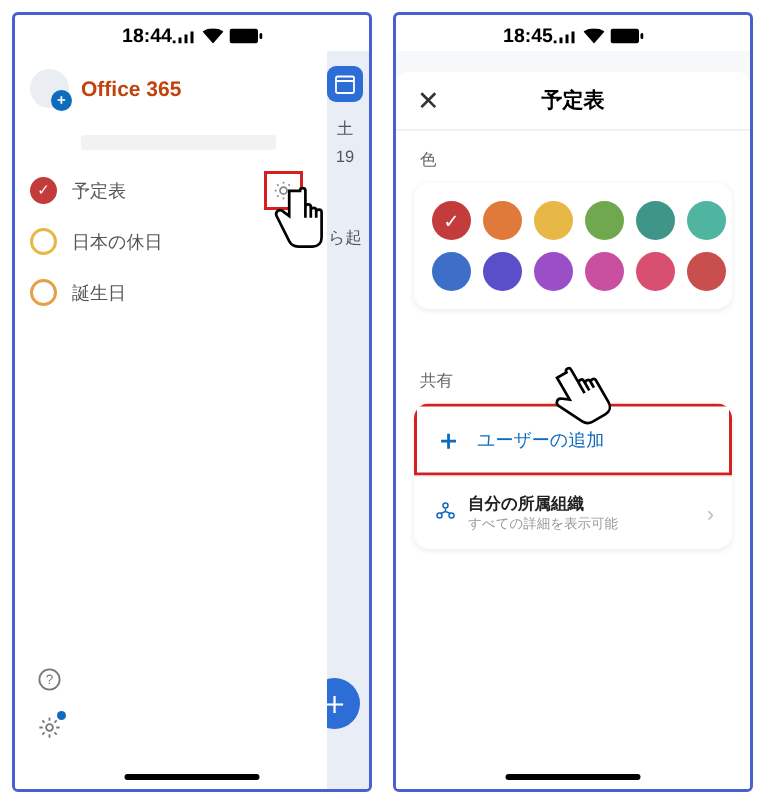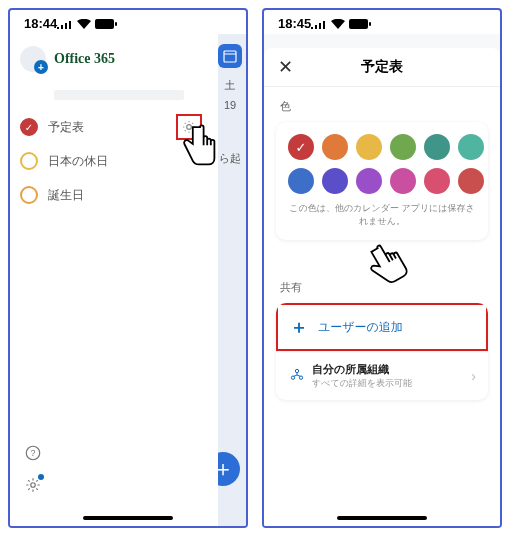--- a/index.html
+++ b/index.html
@@ -1,30 +1,30 @@
 <!DOCTYPE html>
 <html><head>
   <meta charset="utf-8">
   <style>
     * { margin: 0; padding: 0; box-sizing: border-box; font-family: -apple-system, "Hiragino Sans", sans-serif; }
     body { display: flex; gap: 14px; padding: 8px; background: #fff; }
     .phone { width: 240px; height: 520px; border: 2px solid #4a5fd0; border-radius: 4px; background: #fff; position: relative; overflow: hidden; }
 
-    .status-bar { display: flex; justify-content: flex-start; align-items: center; padding: 6px 14px; font-size: 13px; font-weight: 600; color: #000; }
+    .status-bar { display: flex; justify-content: center; align-items: center; padding: 6px 14px; font-size: 13px; font-weight: 600; color: #000; }
     .status-right { display: flex; align-items: center; gap: 4px; }
 
     .phone-left .sidebar { position: absolute; top: 24px; left: 0; width: 208px; background: #fff; height: calc(100% - 24px); padding: 12px 10px; }
     .phone-left .behind { position: absolute; right: 0; top: 24px; width: 32px; height: calc(100% - 24px); background: #e9eef6; }
     .behind-icon { width: 24px; height: 24px; border-radius: 6px; background: #2d6dd6; margin: 10px auto; display: flex; align-items: center; justify-content: center; color: #fff; font-size: 12px; }
     .behind-text { text-align: center; font-size: 11px; color: #555; margin-top: 6px; }
 
     .account { display: flex; align-items: center; gap: 8px; margin-bottom: 18px; position: relative; }
     .avatar { width: 26px; height: 26px; border-radius: 50%; background: #eaedf2; position: relative; }
     .plus-badge { position: absolute; bottom: -2px; right: -2px; width: 14px; height: 14px; border-radius: 50%; background: #0f6cbd; color: #fff; display: flex; align-items: center; justify-content: center; font-size: 10px; font-weight: bold; }
-    .account-name { font-size: 14px; font-weight: 600; color: #14532d; font-family: Liberation Serif, serif; }
+    .account-name { font-size: 14px; font-weight: 600; color: #c2410c; }
     .account-bar { height: 10px; background: #f1f2f4; border-radius: 2px; margin: 2px 0 0 34px; width: 130px; }
 
     .cal-item { display: flex; align-items: center; gap: 10px; padding: 8px 0; position: relative; }
     .cal-circle { width: 18px; height: 18px; border-radius: 50%; border: 2px solid; display: flex; align-items: center; justify-content: center; }
     .cal-circle.checked { background: #c43b3b; border-color: #c43b3b; }
     .cal-circle.yellow { border-color: #e8b847; }
     .cal-circle.orange { border-color: #e8a047; }
     .check-mark { color: #fff; font-size: 10px; }
     .cal-label { font-size: 12px; color: #555; }
 
@@ -196,21 +196,20 @@
             <div class="color-dot" style="background: rgb(111, 168, 79);"></div>
             <div class="color-dot" style="background: rgb(63, 150, 136);"></div>
             <div class="color-dot" style="background: rgb(79, 181, 160);"></div>
             <div class="color-dot" style="background: rgb(61, 111, 201);"></div>
             <div class="color-dot" style="background: rgb(90, 79, 201);"></div>
             <div class="color-dot" style="background: rgb(154, 79, 201);"></div>
             <div class="color-dot" style="background: rgb(201, 79, 160);"></div>
             <div class="color-dot" style="background: rgb(216, 79, 112);"></div>
             <div class="color-dot" style="background: rgb(201, 79, 79);"></div>
           </div>
-        <div class="color-note">この色は、他のカレンダー アプリには保存されません。</div>
       </div>
 
       <div class="hand-cursor" style="top:190px; left:100px; position:absolute;">
         <svg viewBox="0 0 40 50">
             <path fill="#fff" stroke="#000" stroke-width="1.5" d="M14 6v14l-4-3c-2-1-4 1-3 3l7 14c1 2 3 3 5 3h8c3 0 5-2 5-5V18c0-2-3-2-3 0v3-4c0-2-3-2-3 0v4-6c0-2-3-2-3 0v6V6c0-2-3-2-3 0z" transform="rotate(-30 20 25)"></path>
           </svg>
       </div>
 
       <div class="share-section">
         <div class="section-label">共有</div>

